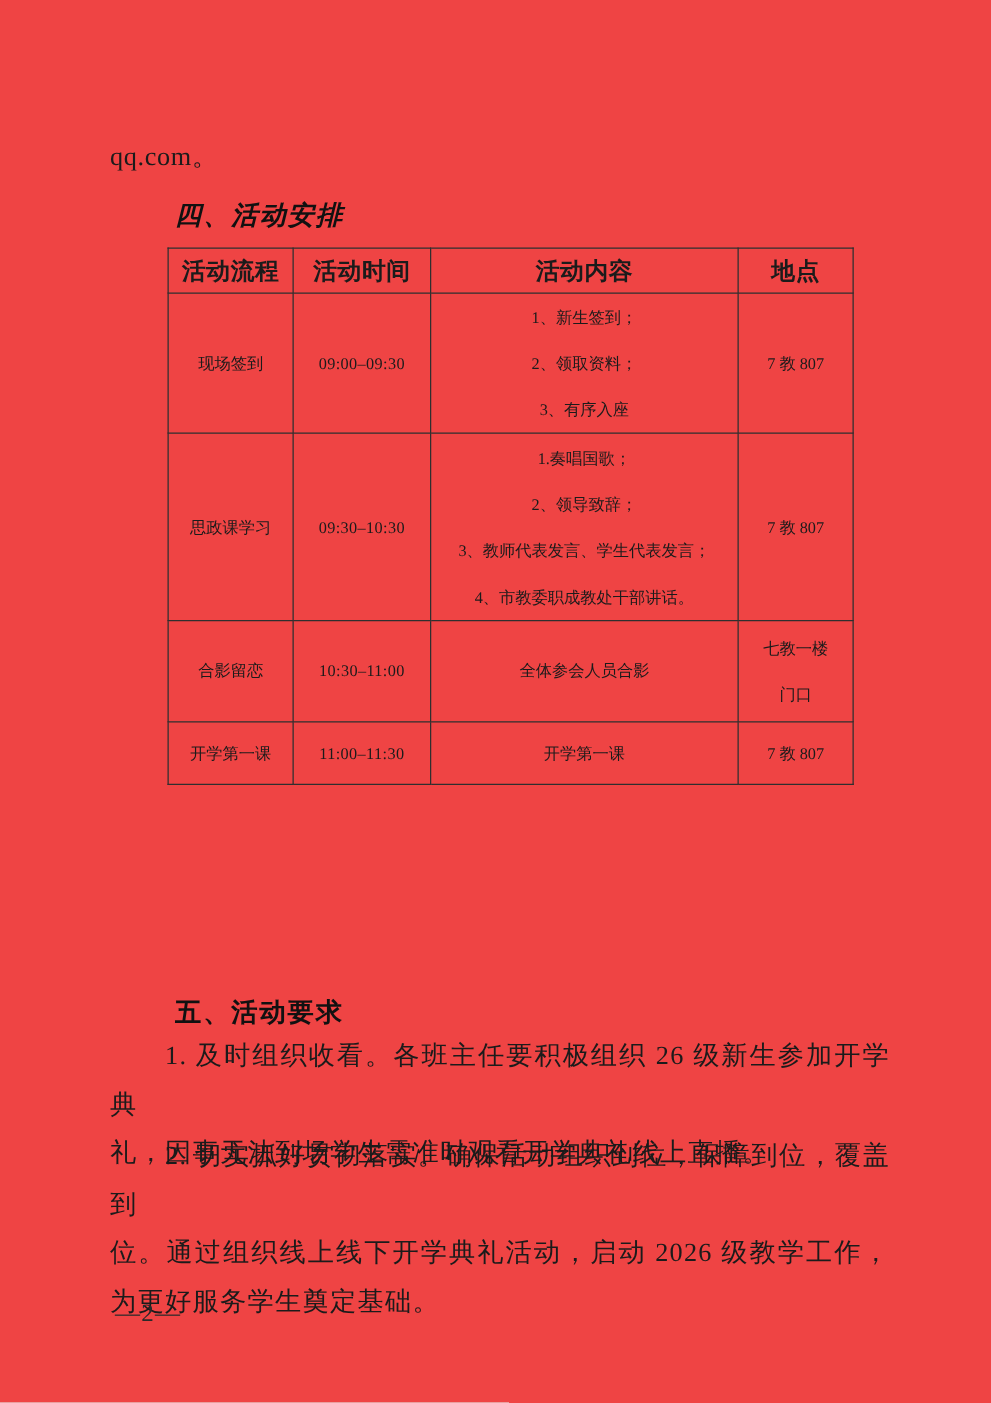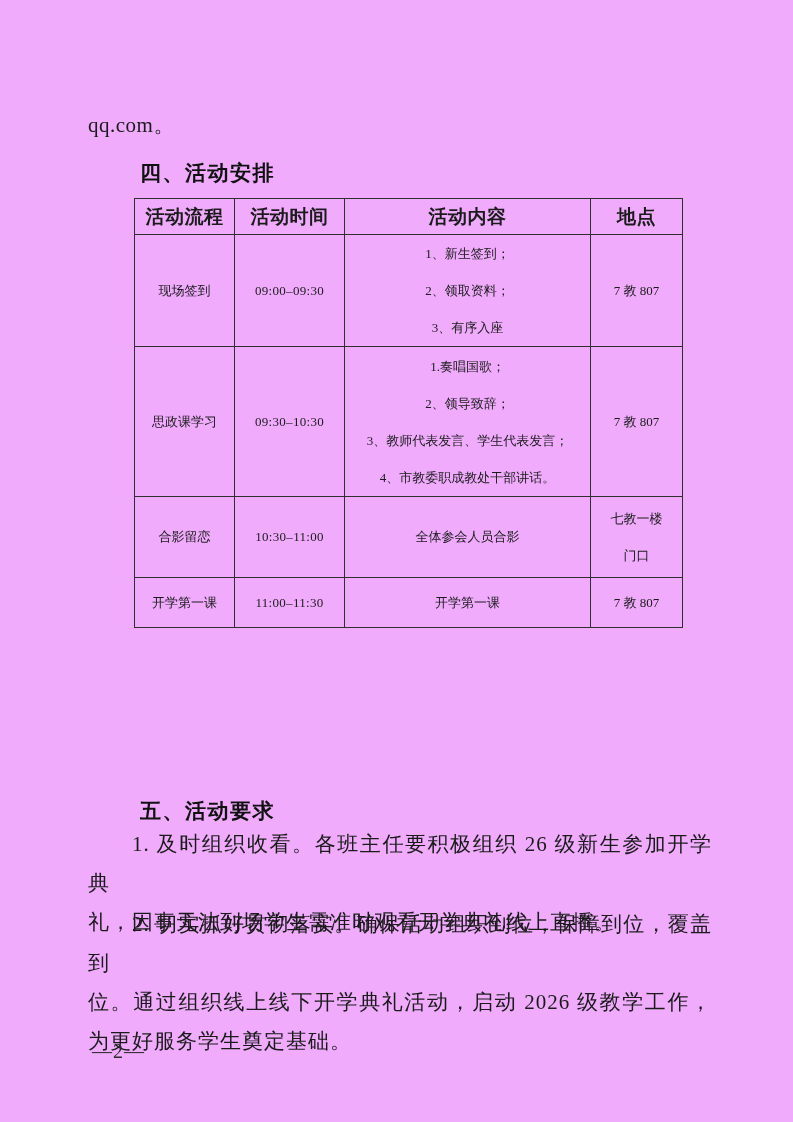--- a/index.html
+++ b/index.html
@@ -1,41 +1,41 @@
 <!DOCTYPE html>
 <html><head>
 <meta charset="utf-8">
 <style>
   html,body { margin:0; padding:0; background:#e8e8e8; }
   .page {
     position:relative;
     width:793px; height:1122px;
     margin:0 auto;
-    background:#f0abfc;
+    background:#ef4444;
     color:#1b1b1b;
     font-family:"Liberation Serif","DejaVu Serif",serif;
     overflow:hidden;
   }
   .abs { position:absolute; }
 
   .intro {
     left:88px; top:112px;
     font-size:21px; line-height:27px;
     letter-spacing:0.5px;
   }
 
   .heading {
     left:140px;
     font-family:"Liberation Sans","DejaVu Sans",sans-serif;
     font-weight:bold;
     font-size:21px; line-height:27px;
     letter-spacing:1.5px;
     color:#111;
   }
-  .heading-4 { top:159px; }
+  .heading-4 { top:159px;font-style:italic; }
   .heading-5 { top:797px; }
 
   table.schedule {
     position:absolute;
     left:134px; top:198px;
     border-collapse:collapse;
     table-layout:fixed;
     width:548px;
   }
   table.schedule th, table.schedule td {

